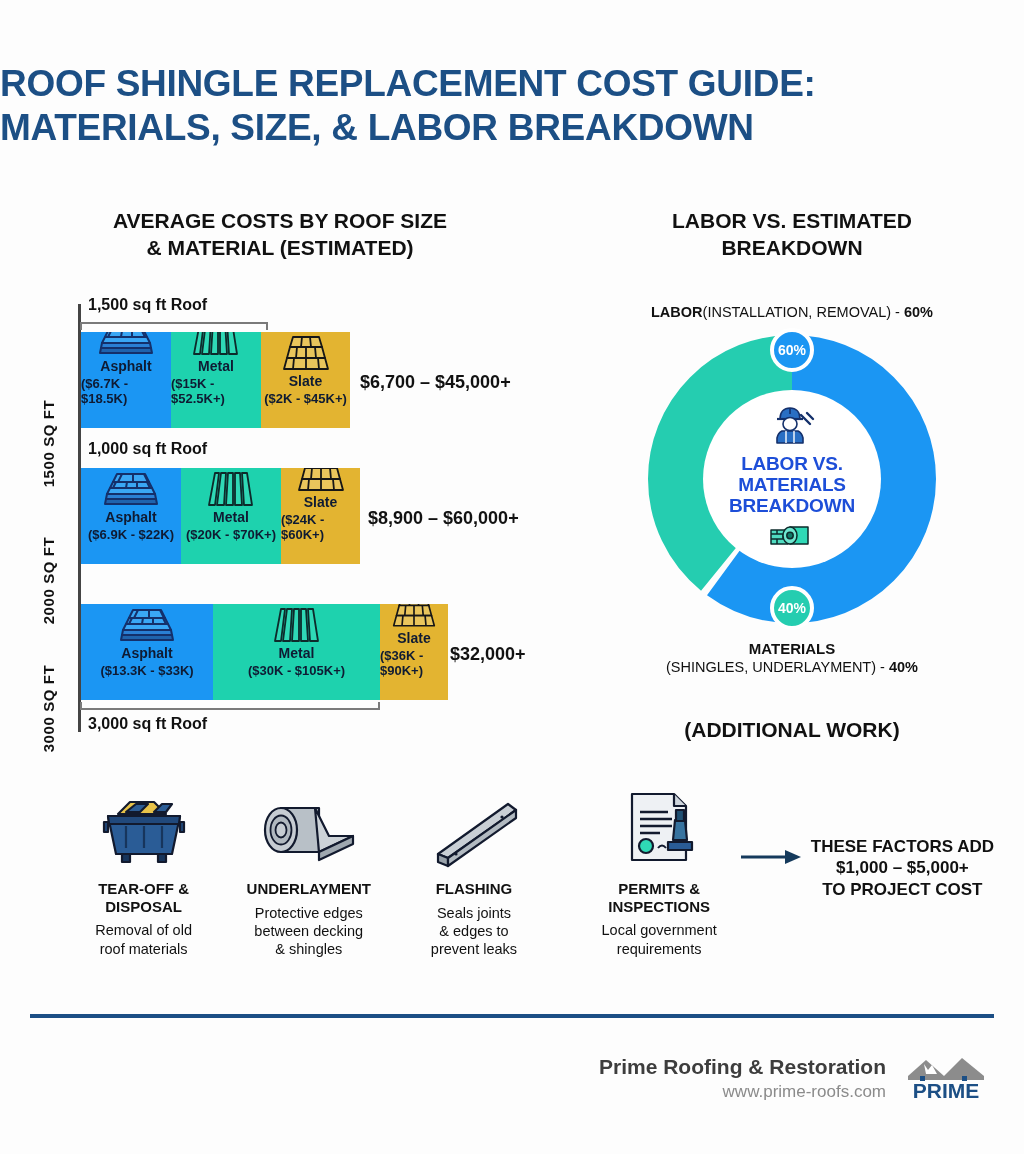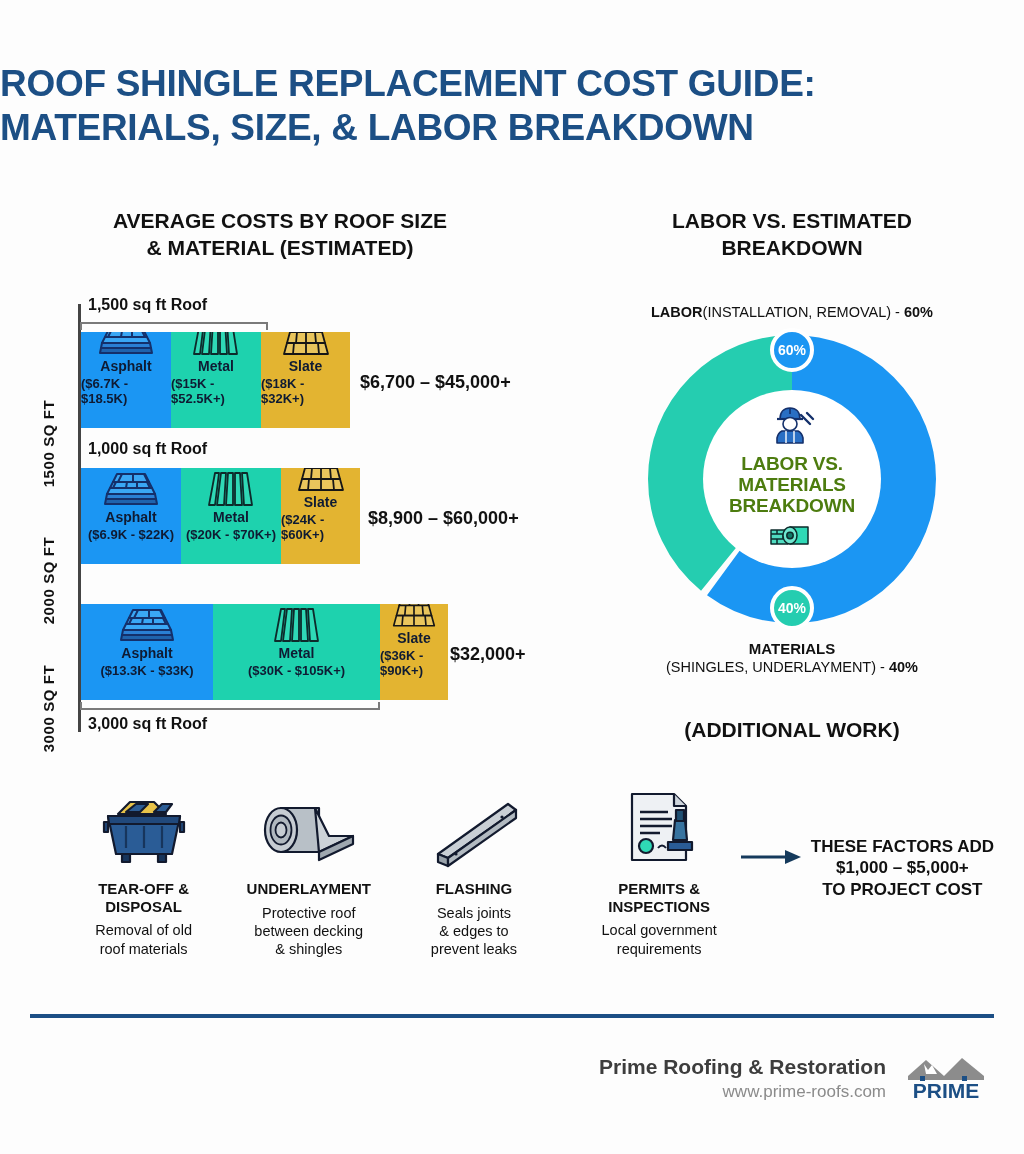--- a/index.html
+++ b/index.html
@@ -80,21 +80,21 @@
   .donut-legend-top .p { font-weight: bold; }
 
   .donut-wrap { position: relative; width: 290px; height: 290px; margin: 14px auto 0; }
   .donut-center {
     position: absolute; left: 50%; top: 50%; transform: translate(-50%,-50%);
     width: 178px; height: 178px; border-radius: 50%; background: #fff;
     display: flex; flex-direction: column; align-items: center; justify-content: center;
     text-align: center;
   }
   .donut-center .ctxt {
-    font-size: 19px; font-weight: bold; line-height: 1.13; color: #4d7c0f;
+    font-size: 19px; font-weight: bold; line-height: 1.13; color: #1d4ed8;
     letter-spacing: -0.2px;
   }
   .badge {
     position: absolute; width: 44px; height: 44px; border-radius: 50%;
     border: 4px solid #fff;
     display: flex; align-items: center; justify-content: center;
     font-size: 14px; font-weight: bold; color: #fff;
   }
   .badge.top { left: 50%; transform: translateX(-50%); top: -6px; }
   .badge.bot { left: 50%; transform: translateX(-50%); bottom: -6px; }
@@ -205,21 +205,21 @@
                 <path d="M13 5 L39 5 L42 15 L10 15 Z"></path>
                 <path d="M10 15 L42 15 L45 26 L7 26 Z"></path>
                 <path d="M7 26 L45 26 L48 37 L4 37 Z"></path>
                 <path d="M22 5 L21 15 M30 5 L31 15" fill="none"></path>
                 <path d="M17 15 L16 26 M26 15 L26 26 M35 15 L36 26" fill="none"></path>
                 <path d="M14 26 L13 37 M26 26 L26 37 M38 26 L39 37" fill="none"></path>
               </g>
             </svg>
           </div>
           <div class="nm">Slate</div>
-          <div class="rg">($18K - $32K+)</div>
+          <div class="rg">($2K - $45K+)</div>
         </div>
       </div>
       <div class="bar-total" style="left:360px; top:72px;">$6,700 – $45,000+</div>
 
       <div class="row-caption" style="left:88px; top:140px;">1,000 sq ft Roof</div>
 
       <div class="bar-row" style="left:81px; top:168px;">
         <div class="seg" style="width:100px; background:#1b96f3;">
           <div class="ico">
             <svg width="56" height="42" viewBox="0 0 56 42">
@@ -429,21 +429,21 @@
             <ellipse cx="24" cy="36" rx="16" ry="22" fill="#c6ccd2"></ellipse>
             <ellipse cx="24" cy="36" rx="10.5" ry="14.5" fill="#b0b8bf" stroke-width="1.8"></ellipse>
             <ellipse cx="24" cy="36" rx="5.5" ry="7.5" fill="#c6ccd2" stroke-width="1.8"></ellipse>
           </g>
         </svg>
       </div>
       <div class="flabel">
         <div>UNDERLAYMENT</div>
       </div>
       <div class="fdesc">
-        <div>Protective roof</div>
+        <div>Protective edges</div>
         <div>between decking</div>
         <div>&amp; shingles</div>
       </div>
     </div>
 
     <div class="factor" style="margin-left:2px;">
       <div class="ficon">
         <svg width="100" height="74" viewBox="0 0 100 74">
           <g stroke="#121a2e" stroke-width="2.2" stroke-linejoin="round">
             <path d="M84 8 L92 14 L24 62 L14 58 Z" fill="#c9cfd5"></path>

